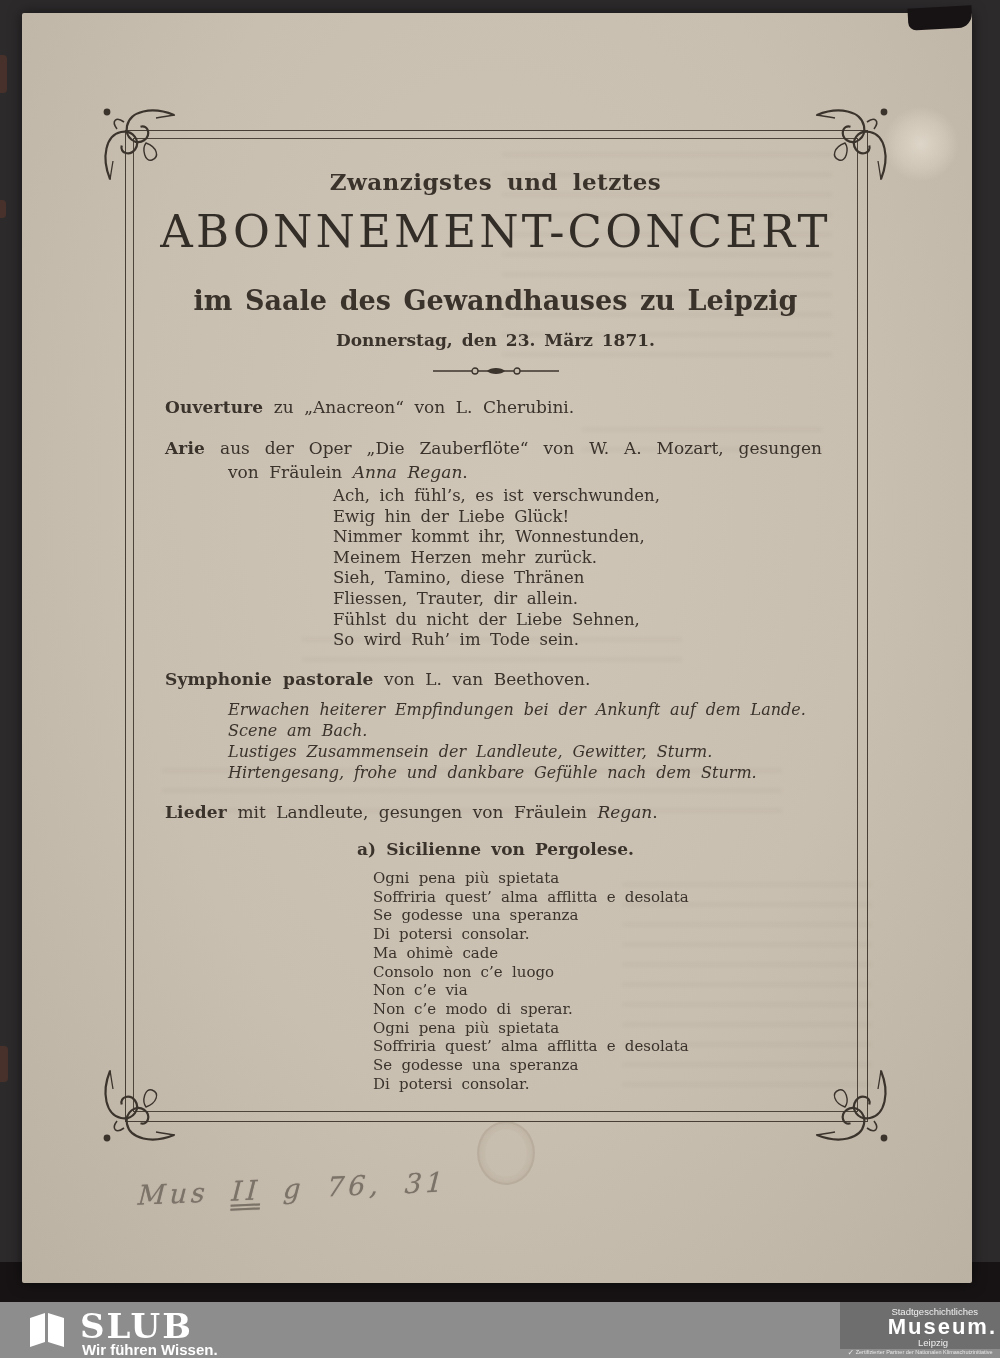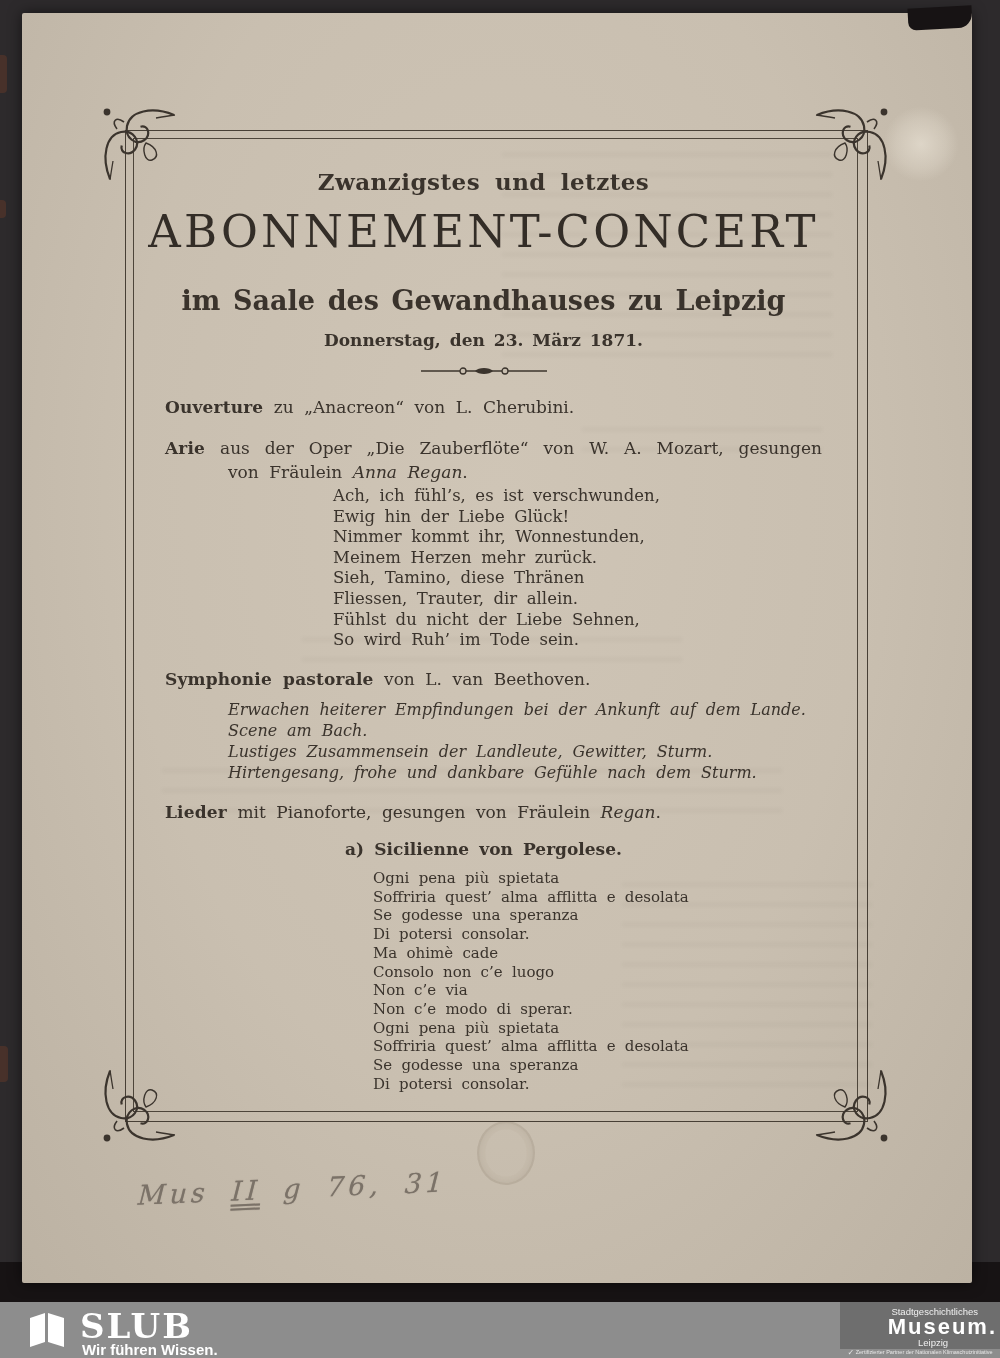--- a/index.html
+++ b/index.html
@@ -29,21 +29,21 @@
 
   
   .frame-outer{position:absolute;left:103px;top:117px;width:741px;height:990px;border:1.6px solid #473f35;}
   .frame-inner{position:absolute;left:111px;top:125px;width:723px;height:972px;border:1px solid #4d453a;}
   .corner{position:absolute;width:76px;height:76px;}
   .corner svg{display:block;width:76px;height:76px;}
   .c-tl{left:78px;top:92px;}
   .c-tr{left:793px;top:92px;transform:scaleX(-1);}
   .c-bl{left:78px;top:1056px;transform:scaleY(-1);}
   .c-br{left:793px;top:1056px;transform:scale(-1,-1);}
-  .center-block{position:absolute;left:91px;width:741px;text-align:center;color:#3a332c;}
+  .center-block{position:absolute;left:103px;width:741px;text-align:center;color:#3a332c;}
   .kicker{top:155px;font-size:23px;font-weight:bold;word-spacing:.28em;letter-spacing:.02em;}
   .main-title{top:192px;font-size:45px;font-weight:normal;letter-spacing:.07em;color:#332d27;}
   .venue{top:272px;font-size:27px;font-weight:bold;word-spacing:.12em;}
   .dateline{top:317px;font-size:17px;font-weight:bold;word-spacing:.18em;}
   .divider-wrap{top:350px;}
 
   .doc{position:absolute;color:#3a332c;font-size:17px;word-spacing:.3em;white-space:nowrap;}
   .doc b{font-weight:bold;letter-spacing:.01em;}
   .just{white-space:normal;text-align:justify;text-align-last:justify;}
   .it{font-style:italic;}
@@ -185,21 +185,21 @@
     <b>Symphonie pastorale</b><span> von L. van Beethoven.</span>
   </div>
   <div class="block movements" style="left:206px;top:686px;">
     <div>Erwachen heiterer Empfindungen bei der Ankunft auf dem Lande.</div>
     <div>Scene am Bach.</div>
     <div>Lustiges Zusammensein der Landleute, Gewitter, Sturm.</div>
     <div>Hirtengesang, frohe und dankbare Gefühle nach dem Sturm.</div>
   </div>
 
   <div class="doc" style="left:143px;top:789px;">
-    <b>Lieder</b><span> mit Pianoforte, gesungen von Fräulein </span><span class="it">Regan</span><span>.</span>
+    <b>Lieder</b><span> mit Landleute, gesungen von Fräulein </span><span class="it">Regan</span><span>.</span>
   </div>
   <div class="center-block song-head">a) Sicilienne von Pergolese.</div>
 
   <div class="block lyrics" style="left:311px;top:856px;">
     <div>Ogni pena più spietata</div>
     <div>Soffriria quest’ alma afflitta e desolata</div>
     <div>Se godesse una speranza</div>
     <div>Di potersi consolar.</div>
     <div>Ma ohimè cade</div>
     <div>Consolo non c’e luogo</div>

